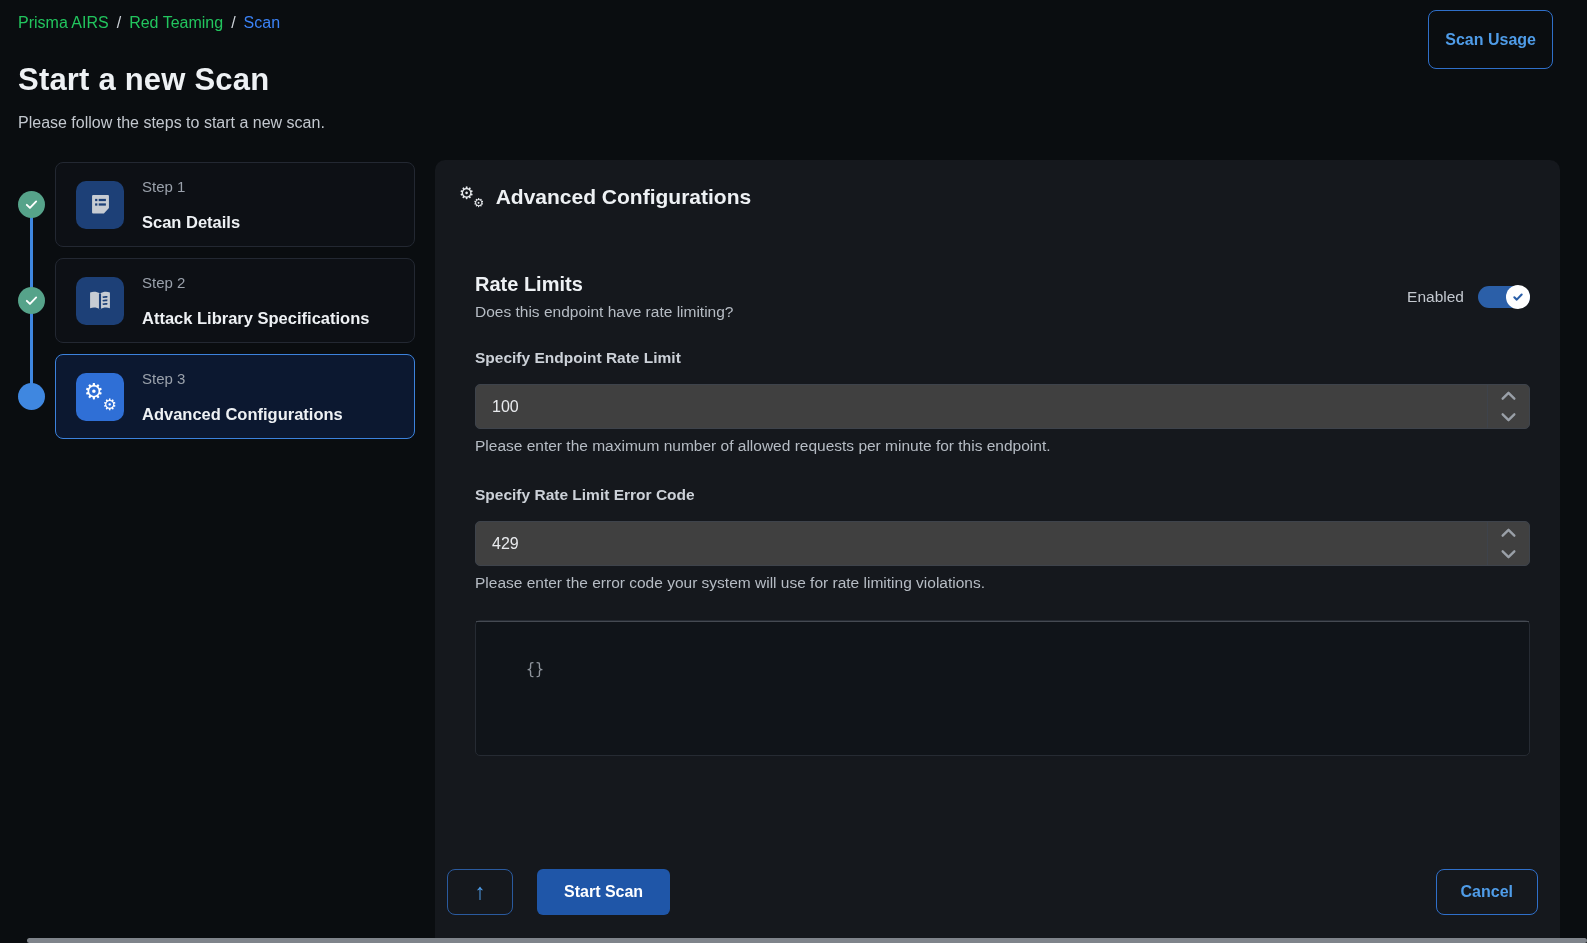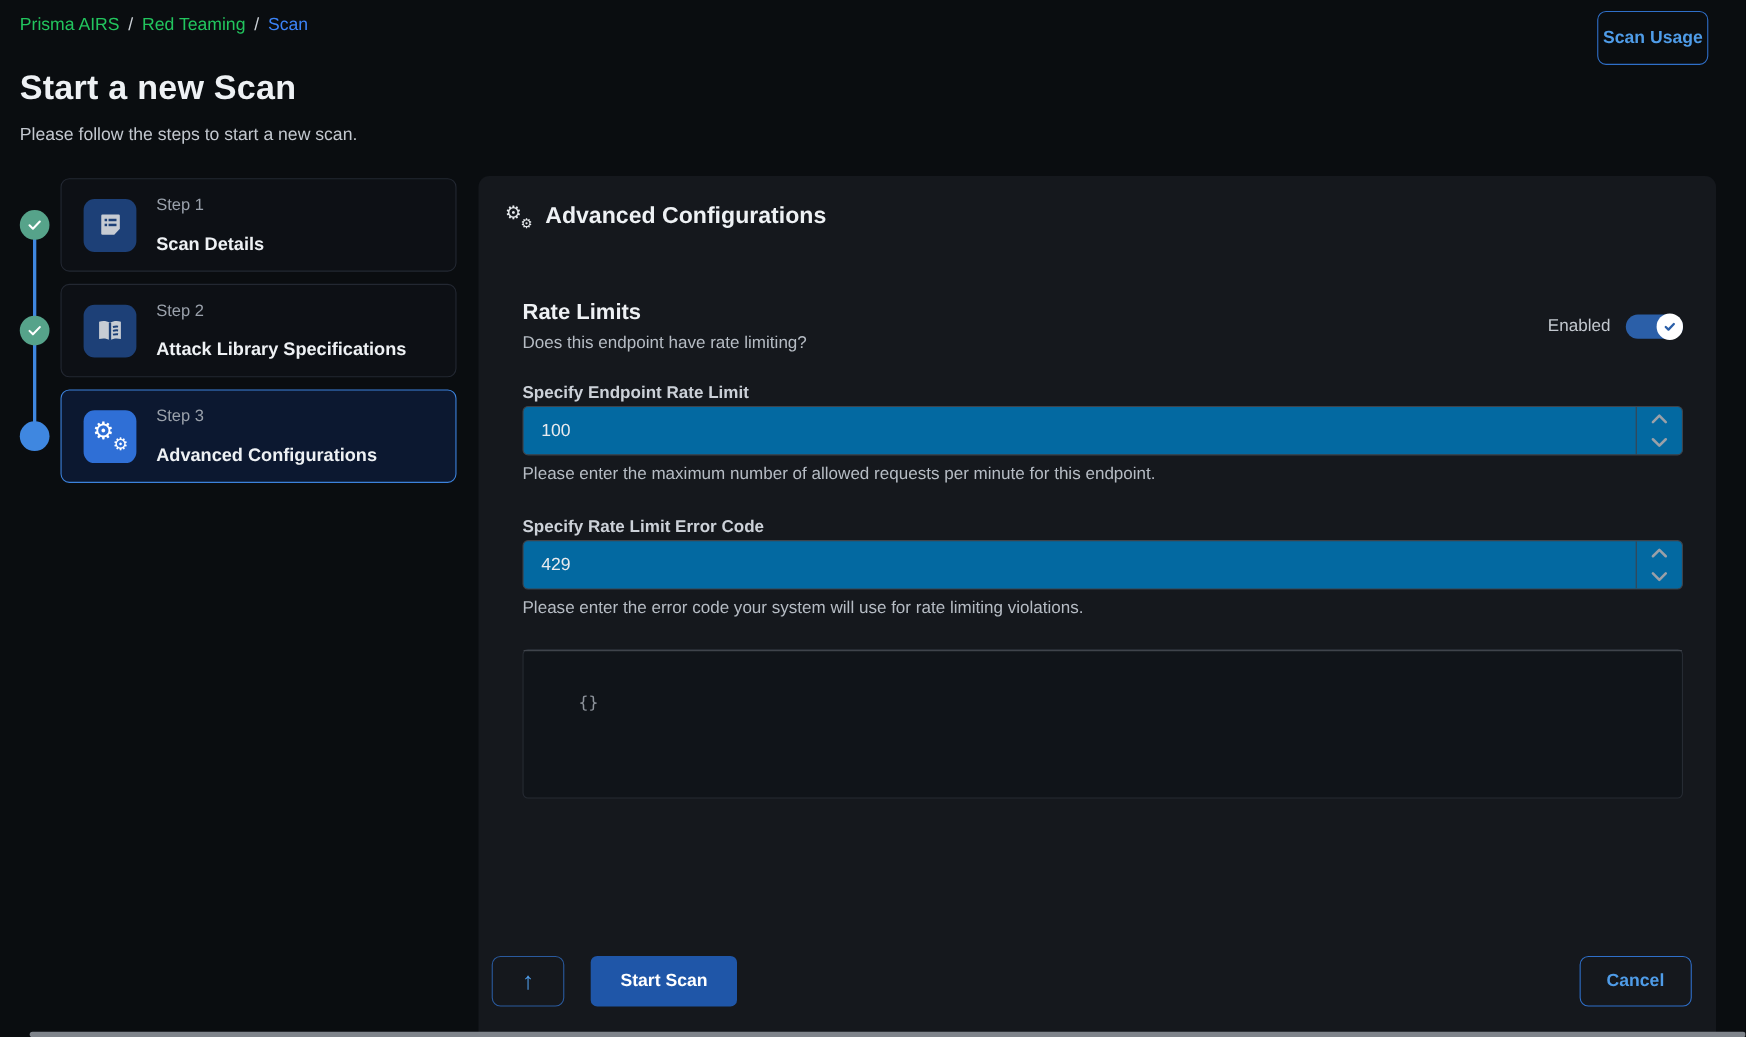--- a/index.html
+++ b/index.html
@@ -13,21 +13,21 @@
   
   .breadcrumb { position:absolute; left:18px; top:14px; font-size:16px; display:flex; gap:8px; align-items:center; }
   .breadcrumb a { color:#22c55e; text-decoration:none; cursor:pointer; }
   .breadcrumb .sep { color:#cdd2d8; }
   .breadcrumb .current { color:#3b82f6; }
   .btn-outline {
     background: transparent; border:1px solid #2f6fc9; color:#4f9ce8;
     border-radius:8px; font-size:16px; font-weight:600; cursor:pointer;
     font-family:inherit;
   }
-  .scan-usage { position:absolute; right:34px; top:10px; height:49px; padding:0 4px; }
+  .scan-usage { position:absolute; right:34px; top:10px; height:59px; padding:0 16px; }
   .page-title { position:absolute; left:18px; top:62px; font-size:31px; font-weight:600; color:#eef1f4; letter-spacing:.2px; }
   .page-subtitle { position:absolute; left:18px; top:114px; font-size:16px; color:#c3c8cf;text-align:center; }
 
   
   .stepper { position:absolute; left:18px; top:162px; width:397px; height:278px; }
   .rail-line { position:absolute; left:12px; top:42px; width:3px; height:193px; background:#3f87e0; }
   .rail-dot { position:absolute; left:0; width:27px; height:27px; border-radius:50%; display:flex; align-items:center; justify-content:center; }
   .rail-dot.done { background:#56a38a; }
   .rail-dot.current { background:#3f87e0; }
   .dot-1 { top:29px; } .dot-2 { top:125px; } .dot-3 { top:221px; }
@@ -70,22 +70,22 @@
   .toggle-wrap { display:flex; align-items:center; gap:14px; }
   .toggle-label { font-size:15.5px; color:#c3c8cf; }
   .toggle { position:relative; width:52px; height:22px; border-radius:11px; background:#2b5fa8; cursor:pointer; }
   .toggle .knob {
     position:absolute; right:0px; top:-1px; width:24px; height:24px; border-radius:50%;
     background:#ffffff; display:flex; align-items:center; justify-content:center;
   }
 
   .field-label { margin-top:28px; font-size:15.5px; font-weight:600; color:#ccd1d8; }
   .input-group {
-    margin-top:2px; height:45px; display:flex;
-    border:1px solid #3e434b; border-radius:5px; background:#0369a1; overflow:hidden;
+    margin-top:17px; height:45px; display:flex;
+    border:1px solid #3e434b; border-radius:5px; background:#404040; overflow:hidden;
   }
   .input-group input {
     flex:1; background:transparent; border:none; outline:none;
     color:#e9ebee; font-size:16px; padding:0 16px; font-family:inherit;
   }
   .spin { width:42px; border-left:1px solid #3e434b; display:flex; flex-direction:column; }
   .spin button { flex:1; background:transparent; border:none; cursor:pointer; display:flex; align-items:center; justify-content:center; padding:0; }
   .helper { margin-top:8px; font-size:15.5px; color:#b6bcc4; }
   .field-2 { margin-top:31px; }
 

